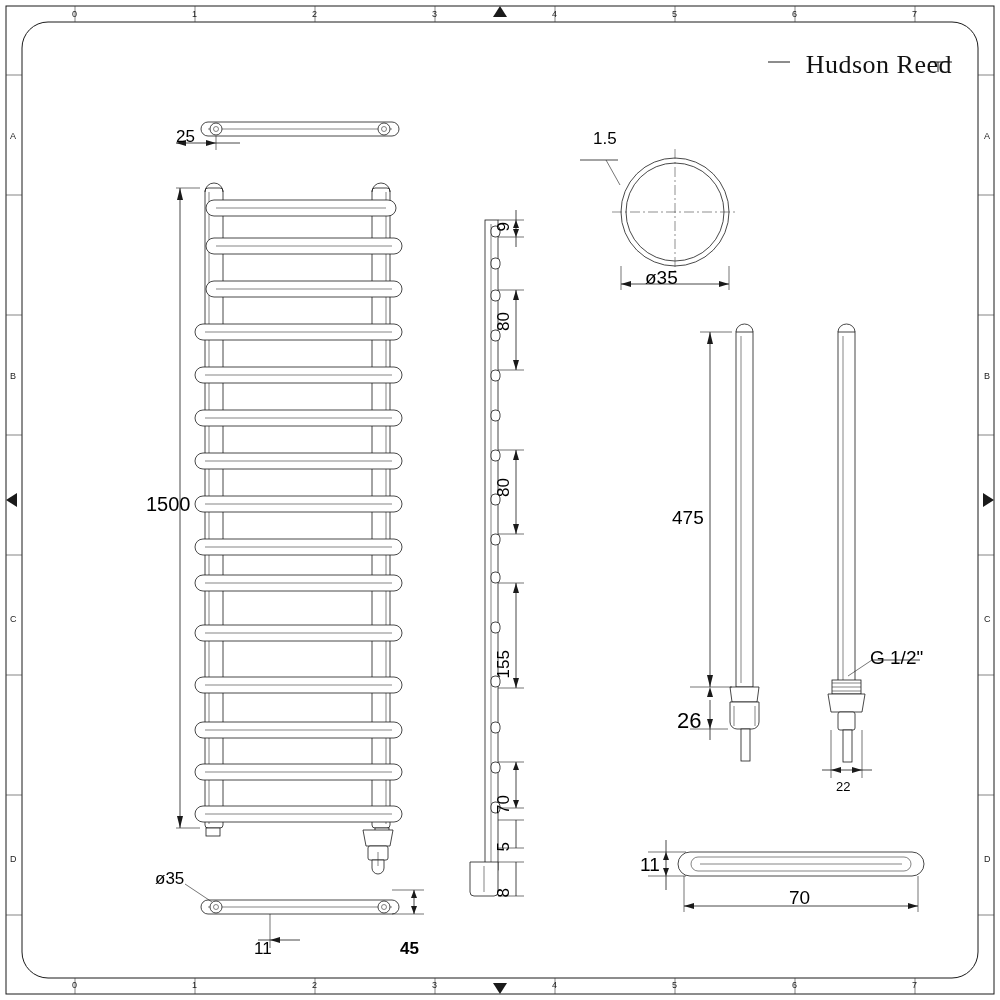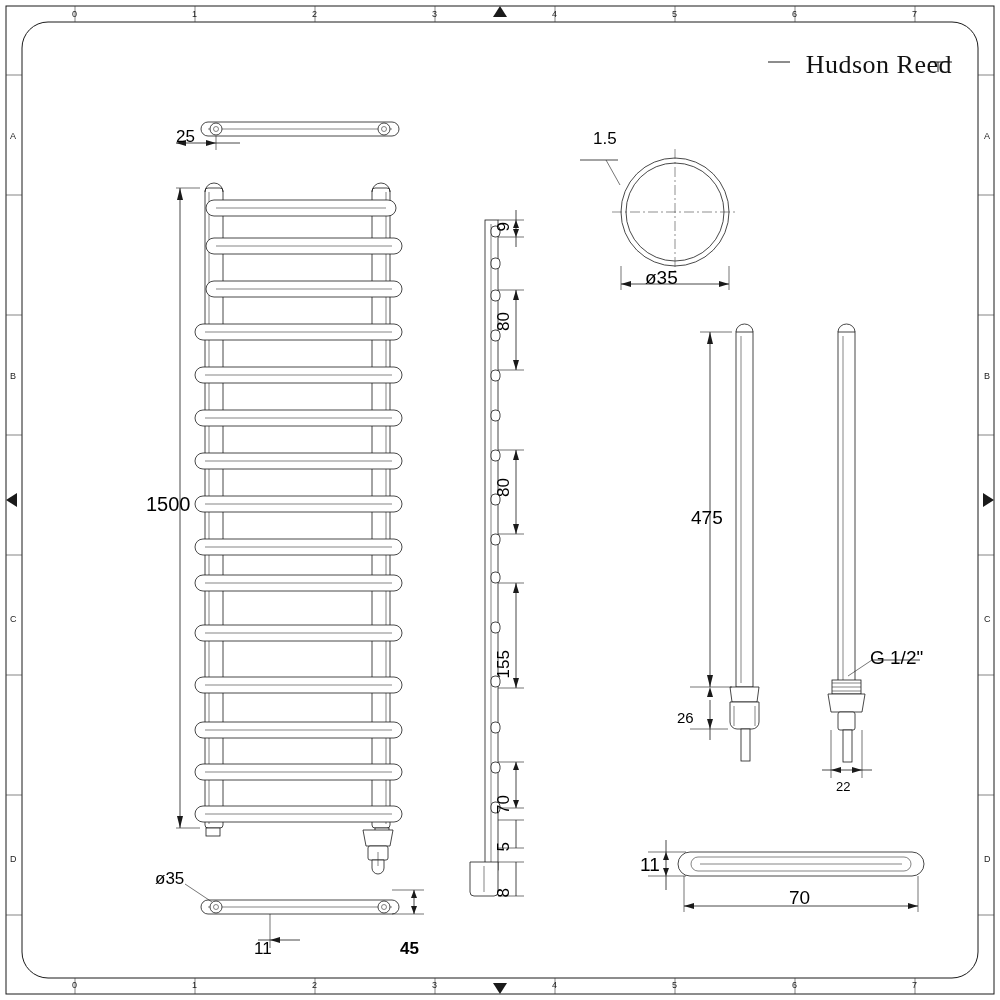--- a/index.html
+++ b/index.html
@@ -399,21 +399,21 @@
   <div class="txt dimtext vert" style="left:512px; top:312px; transform: rotate(-90deg) translate(-100%, -100%);">80</div>
   <div class="txt dimtext vert" style="left:512px; top:478px; transform: rotate(-90deg) translate(-100%, -100%);">80</div>
   <div class="txt dimtext vert" style="left:512px; top:650px; transform: rotate(-90deg) translate(-100%, -100%);">155</div>
   <div class="txt dimtext vert" style="left:512px; top:795px; transform: rotate(-90deg) translate(-100%, -100%);">70</div>
   <div class="txt dimtext vert" style="left:512px; top:842px; transform: rotate(-90deg) translate(-100%, -100%);">5</div>
   <div class="txt dimtext vert" style="left:512px; top:888px; transform: rotate(-90deg) translate(-100%, -100%);">8</div>
 
   <div class="txt dimtext" style="left:553px; top:130px;margin-left:40px;">1.5</div>
   <div class="txt dimtext" style="left:645px; top:268px; font-size:19px;">ø35</div>
 
-  <div class="txt dimtext" style="left:672px; top:508px; font-size:19px;margin-left:19px;">475</div>
-  <div class="txt dimtext" style="left:677px; top:710px; font-size:15px;">26</div>
+  <div class="txt dimtext" style="left:672px; top:508px; font-size:19px;">475</div>
+  <div class="txt dimtext" style="left:677px; top:710px; font-size:22px;">26</div>
   <div class="txt dimtext" style="left:870px; top:648px; font-size:19px;">G 1/2"</div>
   <div class="txt dimtext" style="left:836px; top:780px; font-size:13px;">22</div>
 
   <div class="txt dimtext" style="left:640px; top:855px; font-size:19px;">11</div>
   <div class="txt dimtext" style="left:789px; top:888px; font-size:19px;">70</div>
 
 </div>
 
 </body></html>

